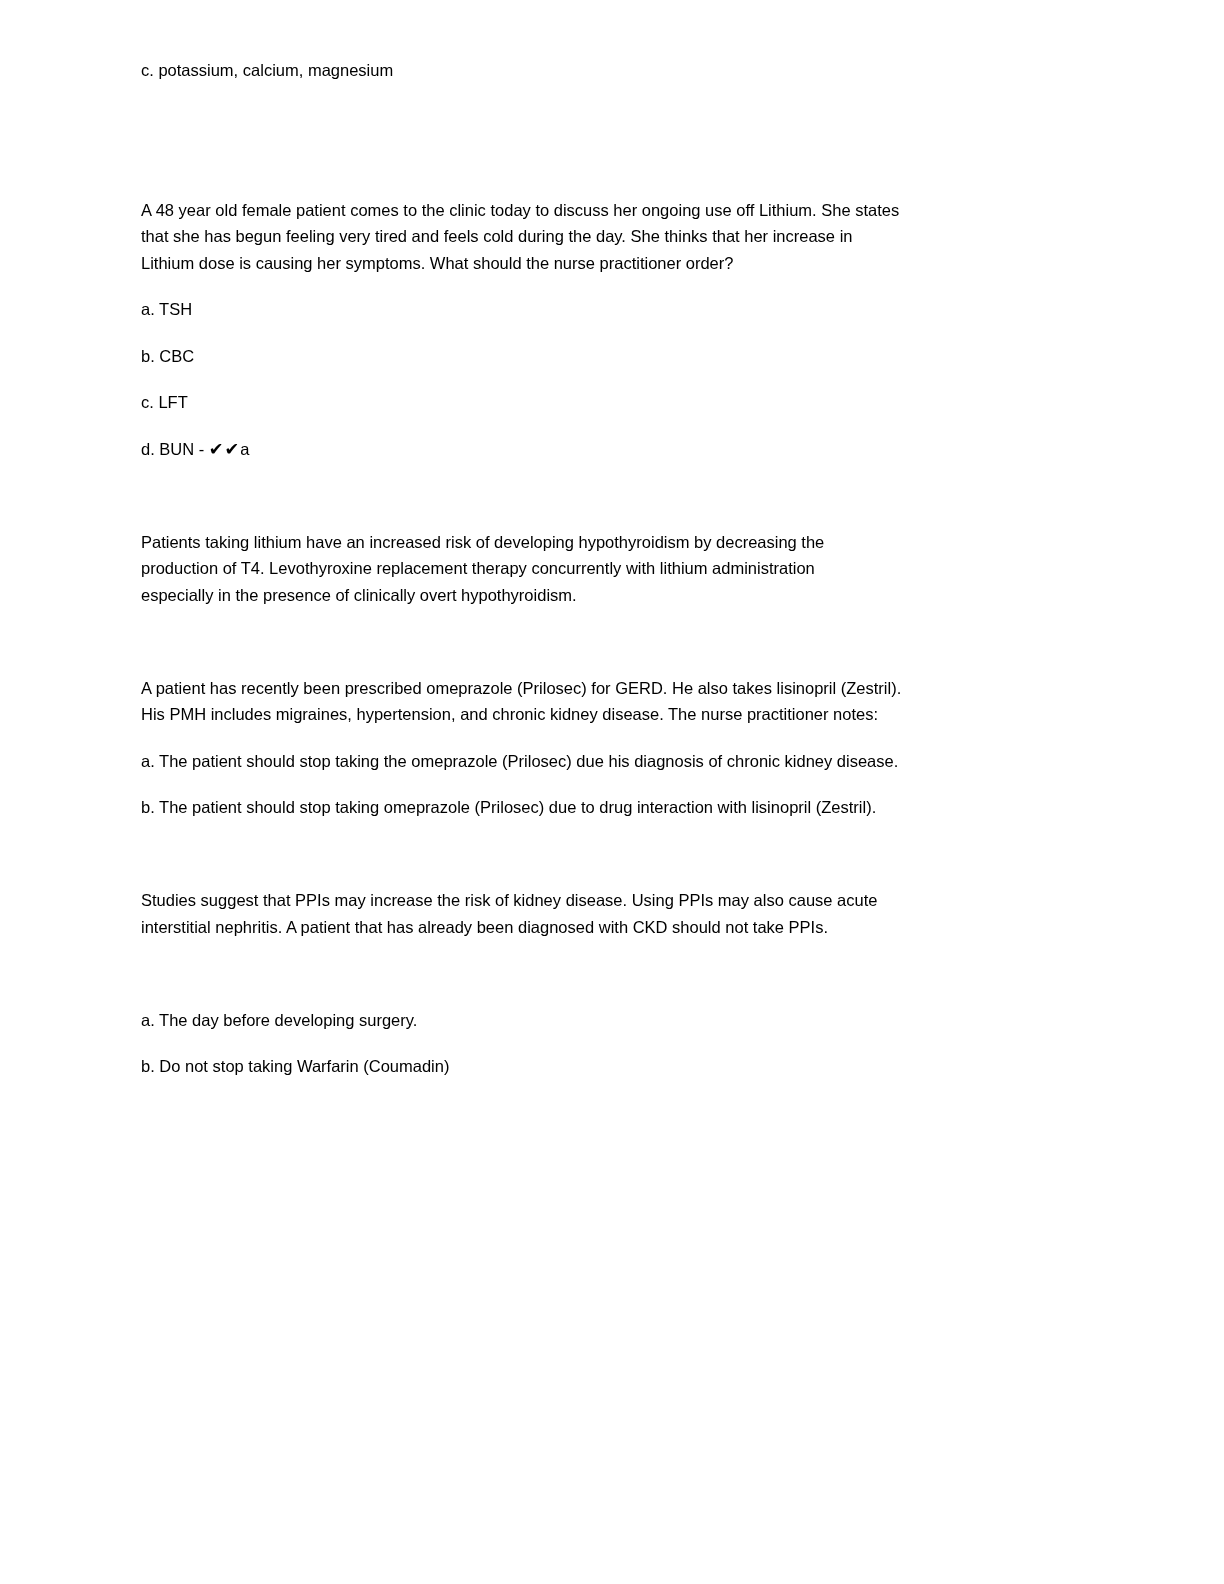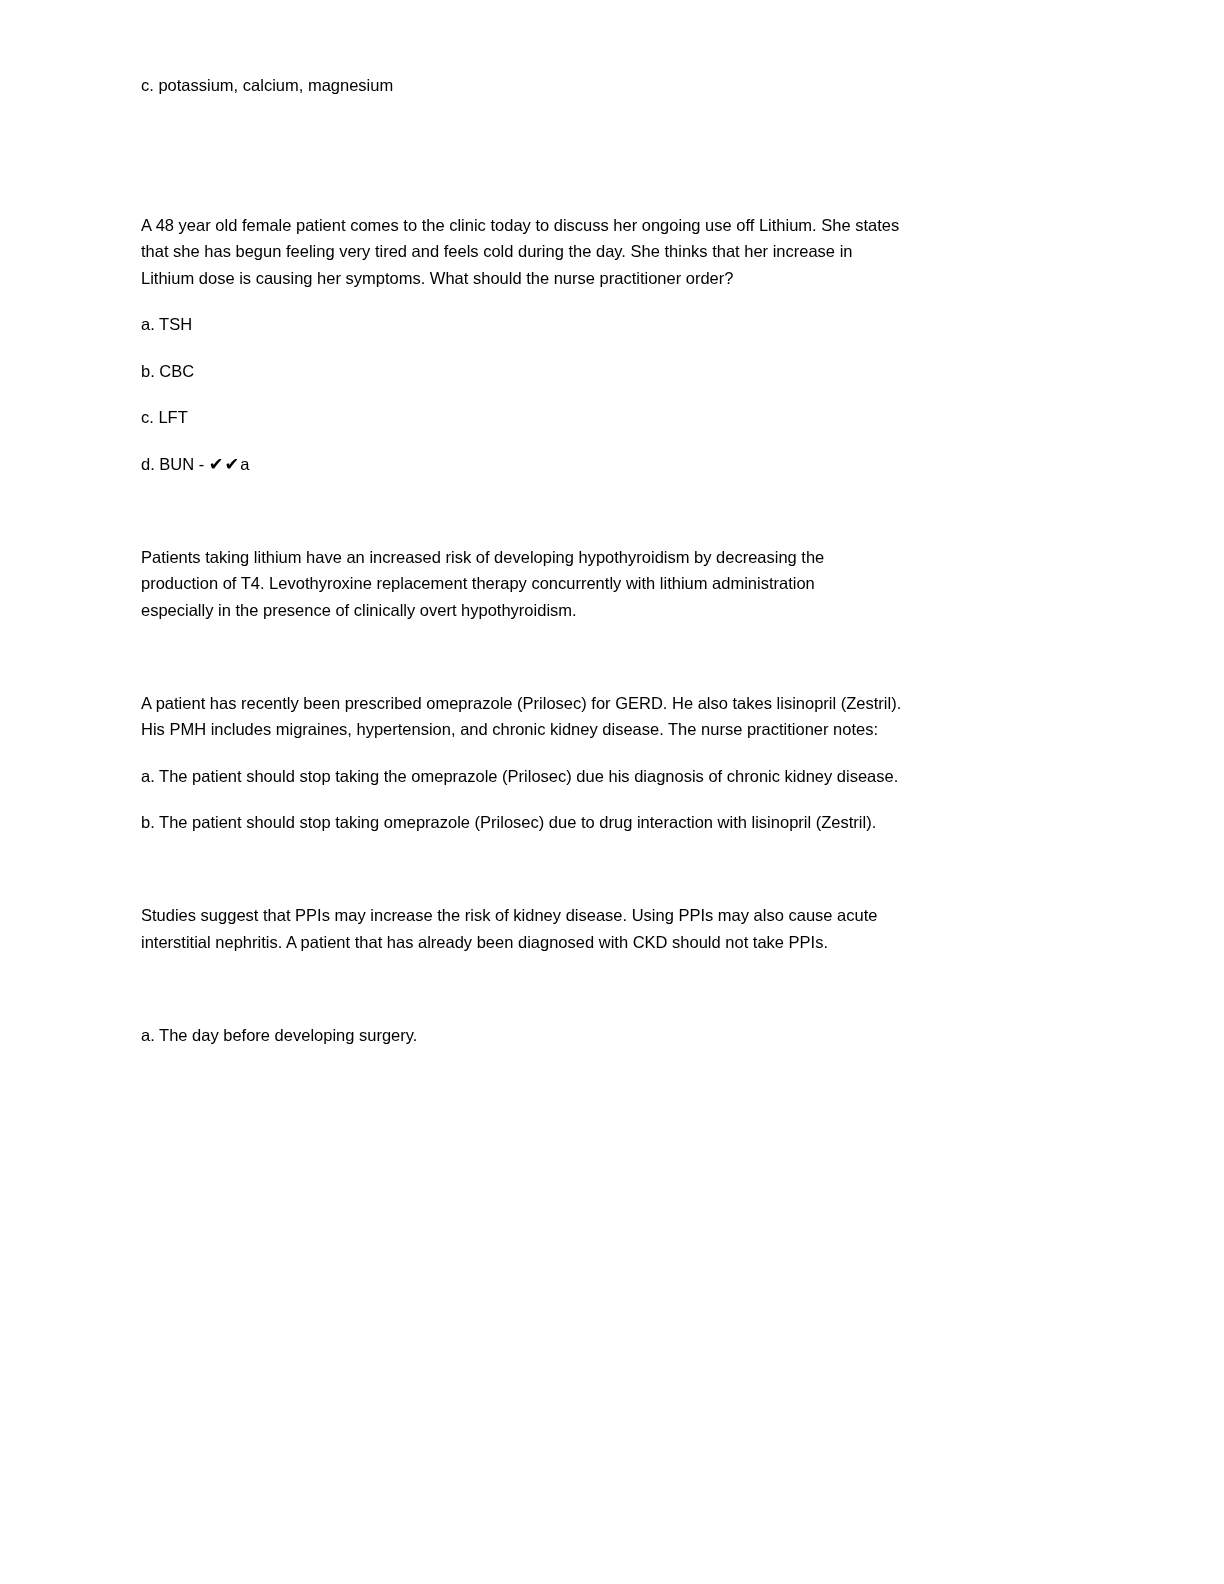--- a/index.html
+++ b/index.html
@@ -11,21 +11,21 @@
     width: 1224px;
     height: 1584px;
     font-family: "Liberation Sans", "DejaVu Sans", sans-serif;
     color: #000000;
     overflow: hidden;
   }
   .page {
     box-sizing: border-box;
     width: 1224px;
     height: 1344px;
-    padding: 72px 136px 0 141px;
+    padding: 57px 136px 0 141px;
     background: #ffffff;
   }
   .page p {
     margin: 0 0 20px 0;
     font-size: 16.5px;
     line-height: 26.5px;
     white-space: pre-line;
   }
   .page p.spacer {
     height: 26.5px;
@@ -60,13 +60,14 @@
     <p class="spacer"></p>
     <p class="question"><span>A patient has recently been prescribed omeprazole (Prilosec) for GERD. He also takes lisinopril (Zestril).
 His PMH includes migraines, hypertension, and chronic kidney disease. The nurse practitioner notes:</span></p>
     <p class="option"><span>a. The patient should stop taking the omeprazole (Prilosec) due his diagnosis of chronic kidney disease.</span></p>
     <p class="option"><span>b. The patient should stop taking omeprazole (Prilosec) due to drug interaction with lisinopril (Zestril).</span></p>
     <p class="spacer"></p>
     <p class="rationale"><span>Studies suggest that PPIs may increase the risk of kidney disease. Using PPIs may also cause acute
 interstitial nephritis. A patient that has already been diagnosed with CKD should not take PPIs.</span></p>
     <p class="spacer"></p>
     <p class="option"><span>a. The day before developing surgery.</span></p>
+    <p class="option"><span>b. Do not stop taking Warfarin (Coumadin)</span></p>
   </div>
 
 </body></html>

